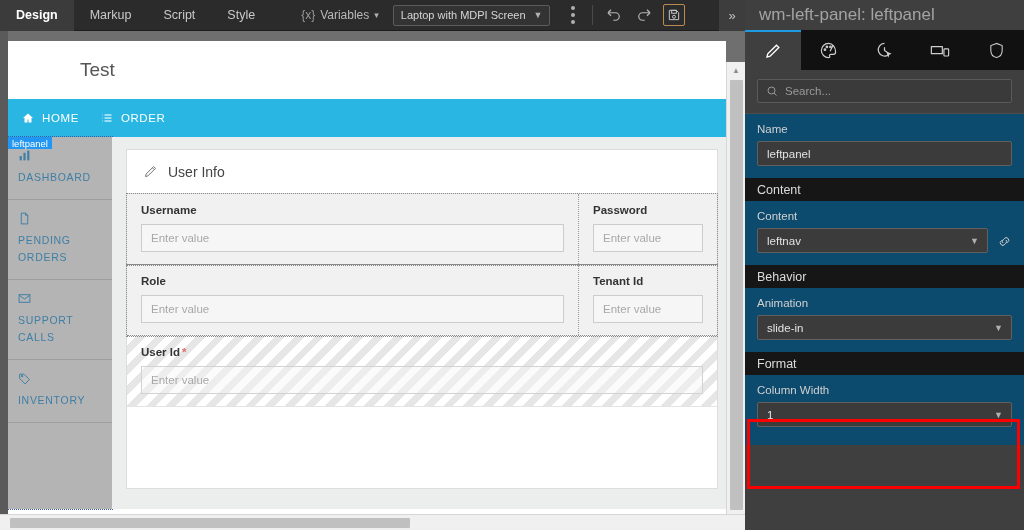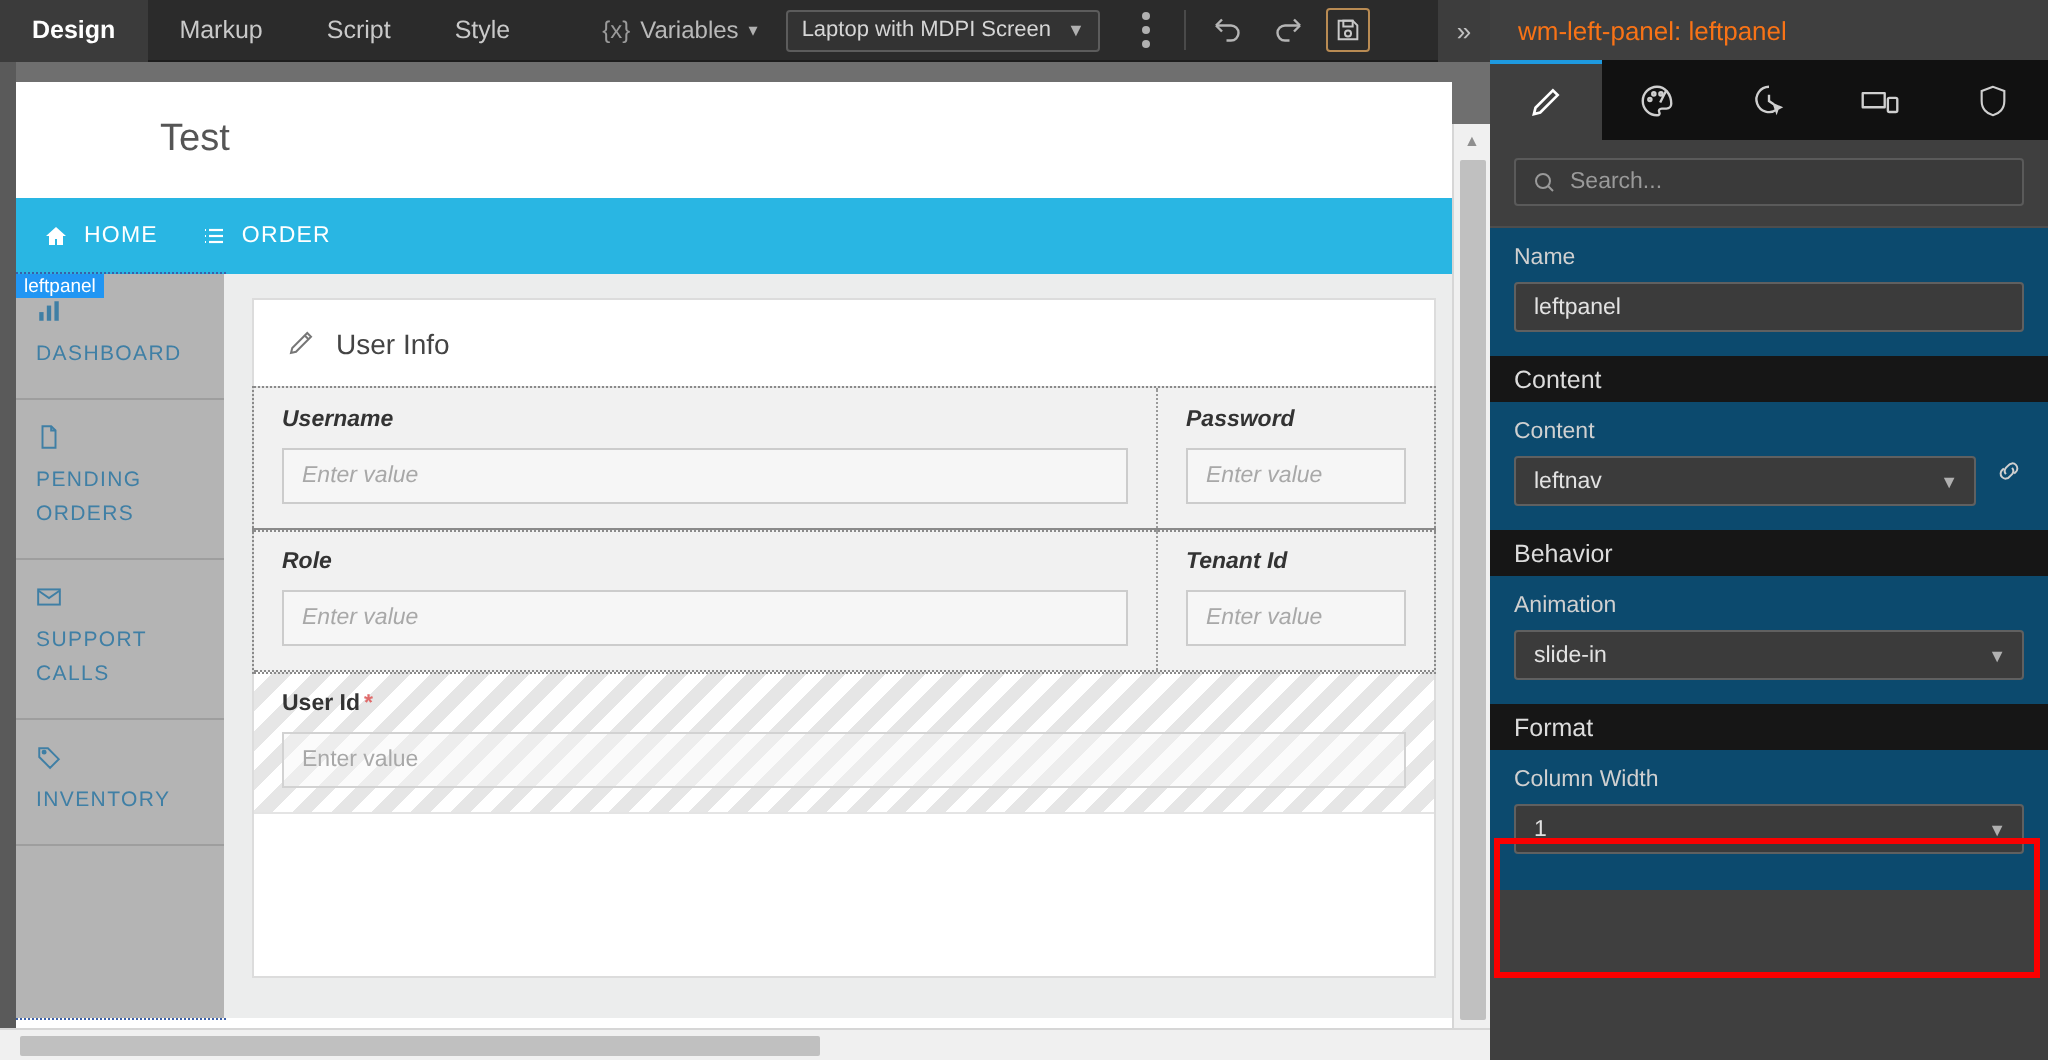--- a/index.html
+++ b/index.html
@@ -97,21 +97,21 @@
   .lp-item .lbl { line-height: 17px; }
 
   .content-area { flex: 1; background: #eceded; padding: 12px 8px 0 14px; position: relative; }
   .card { background: #fff; border: 1px solid #dcdcdc; height: 340px; }
   .card-head {
     height: 44px; display: flex; align-items: center; gap: 10px;
     padding: 0 16px; border-bottom: 1px solid #e4e4e4; color: #444; font-size: 14px;
   }
   .form-row { display: flex; border-bottom: 1px dotted #8a8a8a; background: #f1f1f1;
               outline: 1px dotted #8a8a8a; }
-  .form-cell { padding: 10px 14px 12px 14px; font-style: italic; }
+  .form-cell { padding: 10px 14px 12px 14px; }
   .form-cell.c1 { width: 452px; border-right: 1px dotted #9a9a9a; }
   .form-cell.c2 { flex: 1; }
   .f-label { font-size: 11.5px; font-weight: bold; color: #333; margin-bottom: 8px; }
   .f-label .req { color: #e06b6b; margin-left: 2px; }
   .f-input {
     height: 28px; background: #f6f6f6; border: 1px solid #ccc;
     display: flex; align-items: center; padding: 0 9px;
     color: #a8a8a8; font-size: 11.5px;
   }
   .form-row.full { display: block; background: transparent; outline: none; border-bottom: 1px solid #e4e4e4; }
@@ -134,21 +134,21 @@
   .hscroll {
     position: absolute; left: 0; bottom: 0; width: 745px; height: 16px;
     background: #f0f0f0; border-top: 1px solid #d6d6d6;
   }
   .hsb-thumb { position: absolute; left: 10px; top: 3px; width: 400px; height: 10px;
                background: #c0c0c0; border-radius: 1px; cursor: pointer; }
 
   
   .inspector { width: 279px; height: 530px; background: #3f3f3f; color: #d8d8d8; position: relative; }
   .insp-title { height: 30px; display: flex; align-items: center; padding: 0 14px;
-                font-size: 13px; color: #f97316; background: #3f3f3f; }
+                font-size: 17px; color: #a3a3a3; background: #3f3f3f; }
   .insp-tabs { height: 40px; background: #111; display: flex; }
   .insp-tab { flex: 1; display: flex; align-items: center; justify-content: center;
               cursor: pointer; color: #cfcfcf; }
   .insp-tab.active { background: #3f3f3f; border-top: 2px solid #1e9ae0; color: #fff; }
   .insp-search-wrap { padding: 9px 12px 10px 12px; background: #3f3f3f; }
   .insp-search {
     height: 24px; border: 1px solid #5a5a5a; border-radius: 2px; background: #3a3a3a;
     display: flex; align-items: center; gap: 7px; padding: 0 8px;
     color: #9a9a9a; font-size: 11.5px;
   }
@@ -159,21 +159,21 @@
     height: 25px; border: 1px solid #606060; border-radius: 2px; background: #3b3b3b;
     display: flex; align-items: center; padding: 0 9px; color: #e2e2e2; font-size: 11.5px;
   }
   .field-select {
     height: 25px; border: 1px solid #606060; border-radius: 2px; background: #3b3b3b;
     display: flex; align-items: center; justify-content: space-between;
     padding: 0 8px 0 9px; color: #e2e2e2; font-size: 11.5px; cursor: pointer;
   }
   .sect-head { height: 23px; background: #161616; display: flex; align-items: center;
                padding: 0 12px; font-size: 12.5px; color: #dcdcdc; }
-  .row-with-link { display: flex; align-items: flex-start; gap: 9px; }
+  .row-with-link { display: flex; align-items: flex-end; gap: 9px; }
   .row-with-link .field-select { flex: 1; }
   .hl-box { position: absolute; left: 2px; right: 4px; border: 3px solid #fb0000; }
 </style>
 </head>
 <body>
 
 <div class="app">
 
   <div class="editor">
 

